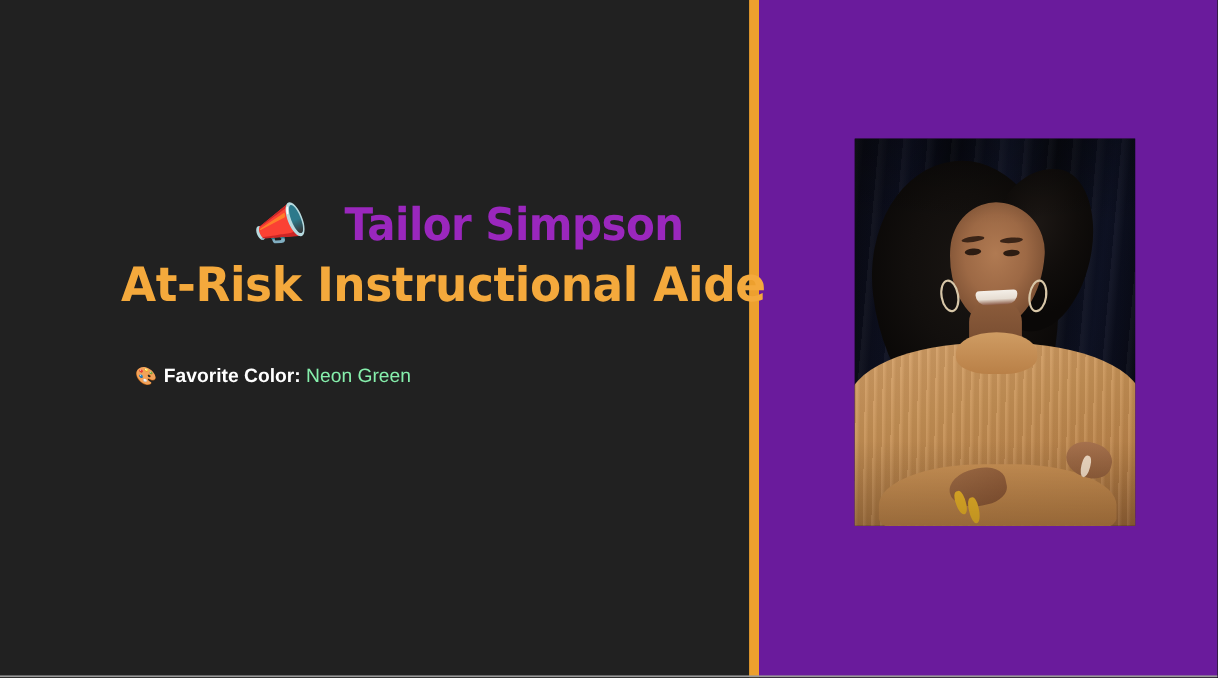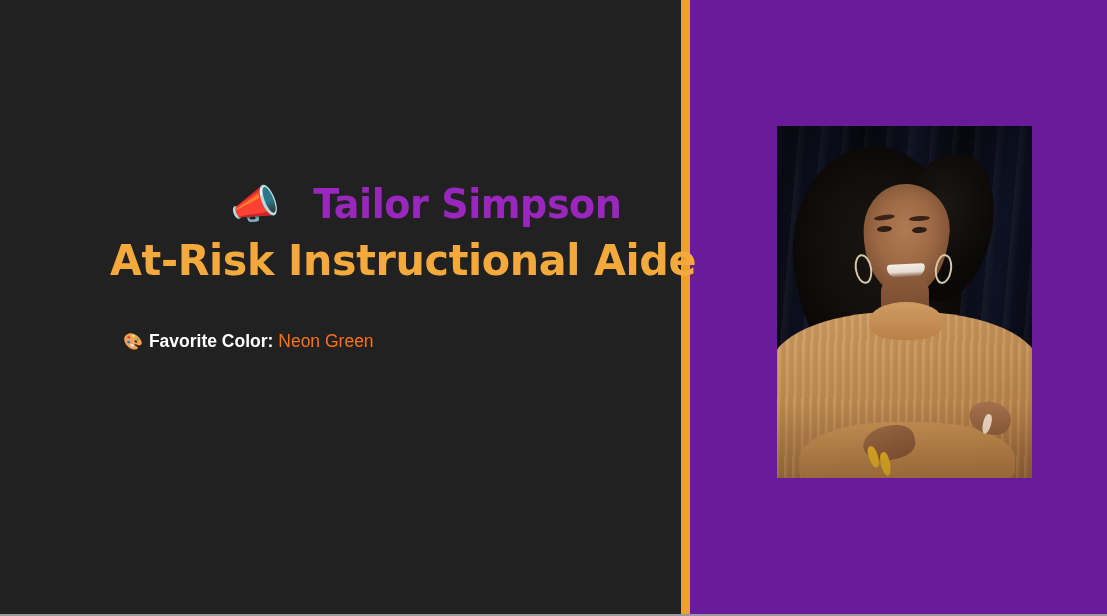--- a/index.html
+++ b/index.html
@@ -125,21 +125,21 @@
   }
   .emoji-balloon {
     color: #d8d8d8;
   }
   .fact-label {
     font-weight: 700;
     color: #ffffff;
   }
   .fact-value {
     font-weight: 400;
-    color: #f97316;
+    color: #86efac;
   }
   .blurb {
     font-size: 17.5px;
     line-height: 2.0;
     color: #f0f0ec;
     margin: 0;
   }
 
   
   .photo-frame {

